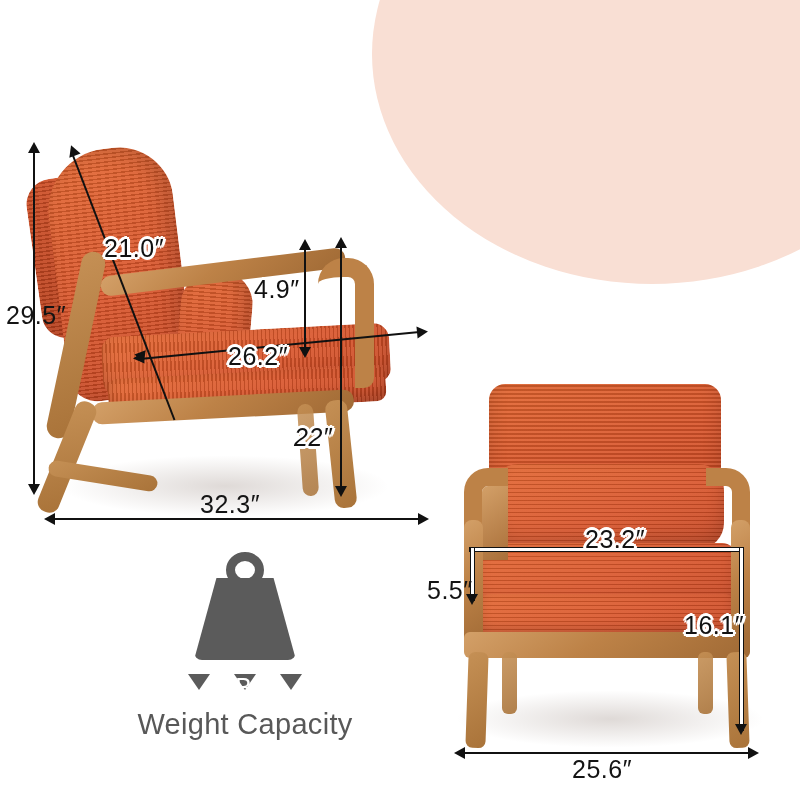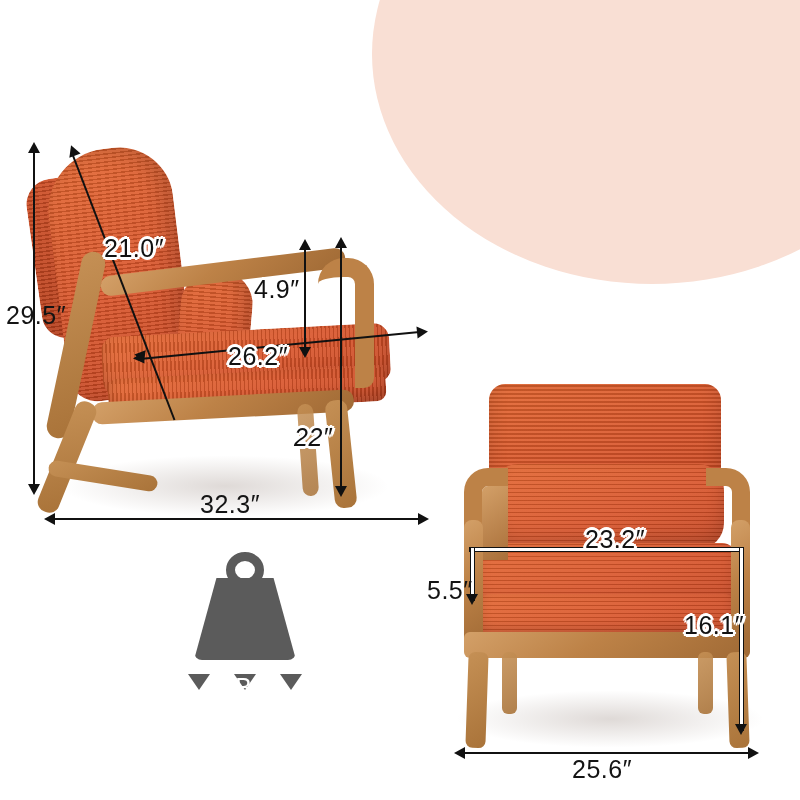--- a/index.html
+++ b/index.html
@@ -244,15 +244,16 @@
     <div class="weight-icon">
       <div class="w-handle"></div>
       <div class="w-body"></div>
       <div class="w-lbs">LBS</div>
     </div>
     <div class="tri-row">
       <div class="tri"></div>
       <div class="tri"></div>
       <div class="tri"></div>
     </div>
+    <div class="weight-label">Weight Capacity</div>
   </div>
 
 </div>
 
 </body></html>

